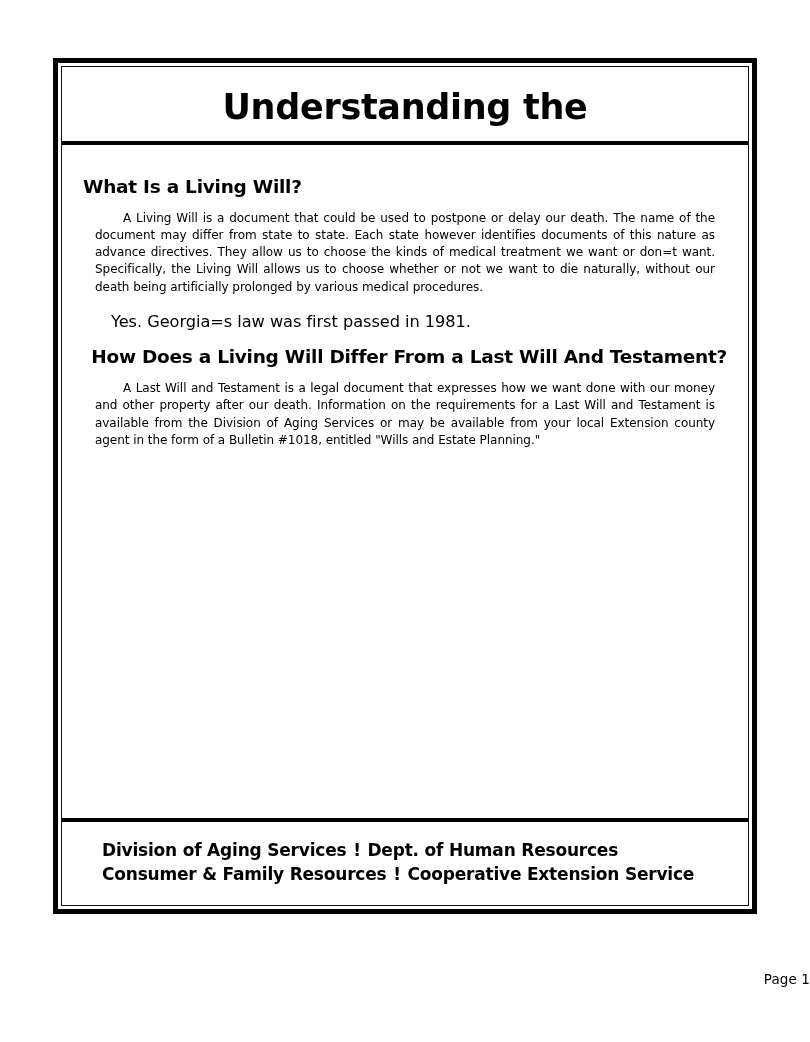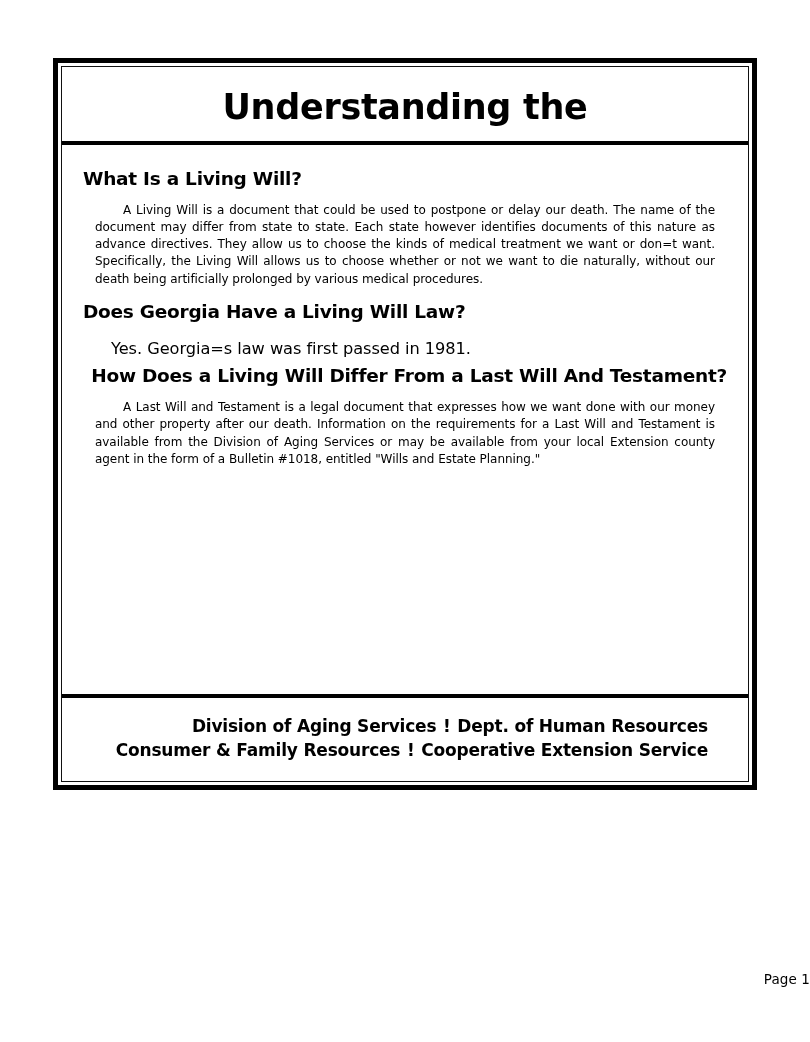--- a/index.html
+++ b/index.html
@@ -15,21 +15,21 @@
     color: #000000;
     overflow: hidden;
   }
 
   
   .doc-frame {
     position: absolute;
     left: 53px;
     top: 58px;
     width: 704px;
-    height: 732px;
+    height: 856px;
     border: 5px solid #000000;
     box-sizing: border-box;
     background: #ffffff;
   }
   .doc-inner {
     position: absolute;
     left: 3px;
     top: 3px;
     right: 3px;
     bottom: 3px;
@@ -57,21 +57,21 @@
   
   .body-band {
     flex: 1 1 auto;
     padding: 18px 21px 10px 21px;
     box-sizing: border-box;
   }
 
   h2.section-heading {
     font-size: 18.5px;
     font-weight: bold;
-    margin: 4px 0 6px 0;
+    margin: 12px 0 6px 0;
     line-height: 1.25;
     letter-spacing: -0.25px;
     white-space: nowrap;
   }
   .sec-gap-1 { margin-top: 0px; }
   .sec-gap-2 { margin-top: 25px; }
   .sec-gap-3 { margin-top: 24px; text-align: right; }
 
   p.body-par {
     font-size: 12px;
@@ -91,21 +91,21 @@
     text-align: left;
     text-indent: 28px;
     letter-spacing: -0.05px;
   }
 
   
   .footer-band {
     border-top: 4px solid #000000;
     flex: 0 0 auto;
     padding: 16px 40px 18px 40px;
-    text-align: right;
+    text-align: left;
   }
   .footer-text {
     font-size: 17px;
     font-weight: bold;
     line-height: 1.45;
     letter-spacing: -0.2px;
   }
   .sep {
     font-weight: bold;
     padding: 0 1px;
@@ -130,21 +130,20 @@
 
     <div class="title-band">
       <div class="title-line">Understanding the</div>
     </div>
 
     <div class="body-band">
 
       <h2 class="section-heading sec-gap-1">What Is a Living Will?</h2>
       <p class="body-par">A Living Will is a document that could be used to postpone or delay our death. The name of the document may differ from state to state. Each state however identifies documents of this nature as advance directives. They allow us to choose the kinds of medical treatment we want or don=t want. Specifically, the Living Will allows us to choose whether or not we want to die naturally, without our death being artificially prolonged by various medical procedures.</p>
 
-      <h2 class="section-heading sec-gap-2">Does Georgia Have a Living Will Law?</h2>
       <p class="plain-line">Yes. Georgia=s law was first passed in 1981.</p>
 
       <h2 class="section-heading sec-gap-3">How Does a Living Will Differ From a Last Will And Testament?</h2>
       <p class="body-par">A Last Will and Testament is a legal document that expresses how we want done with our money and other property after our death. Information on the requirements for a Last Will and Testament is available from the Division of Aging Services or may be available from your local Extension county agent in the form of a Bulletin #1018, entitled "Wills and Estate Planning."</p>
 
     </div>
 
     <div class="footer-band">
       <div class="footer-text"><span>Division of Aging Services</span><span class="sep"> ! </span><span>Dept. of Human Resources Consumer &amp; Family Resources</span><span class="sep"> ! </span><span>Cooperative Extension Service</span></div>
     </div>

